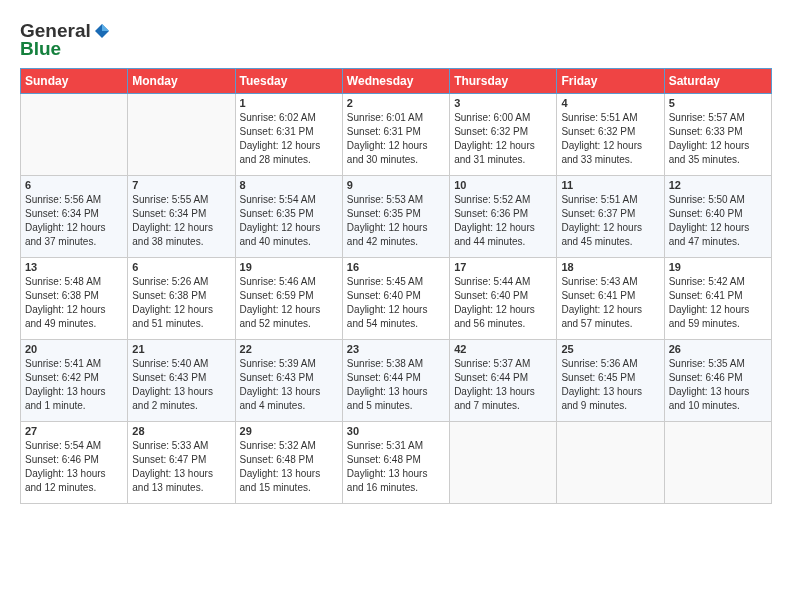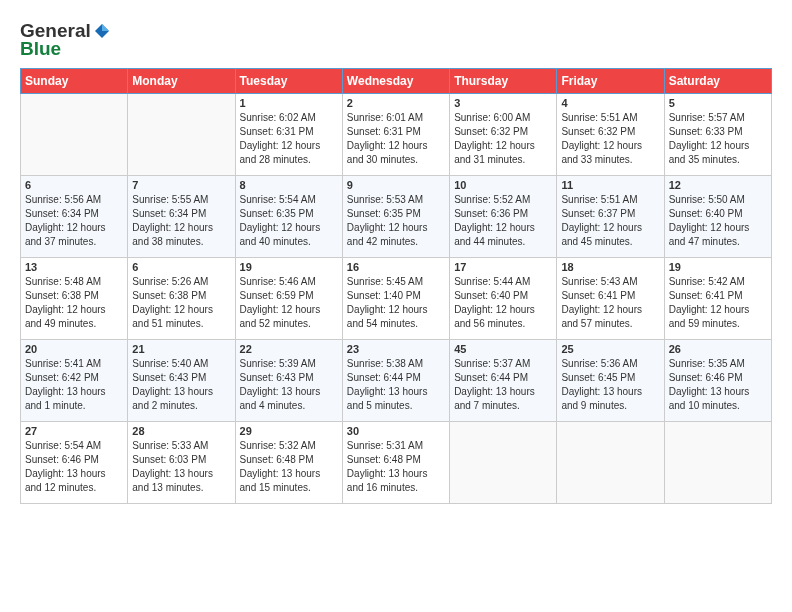--- a/index.html
+++ b/index.html
@@ -214,21 +214,21 @@
           </td>
           <td>
             <span class="day-num">19</span>
             <div class="cell-info">Sunrise: 5:46 AM
 Sunset: 6:59 PM
 Daylight: 12 hours and 52 minutes.</div>
           </td>
           <td>
             <span class="day-num">16</span>
             <div class="cell-info">Sunrise: 5:45 AM
-Sunset: 1:40 PM
+Sunset: 6:40 PM
 Daylight: 12 hours and 54 minutes.</div>
           </td>
           <td>
             <span class="day-num">17</span>
             <div class="cell-info">Sunrise: 5:44 AM
 Sunset: 6:40 PM
 Daylight: 12 hours and 56 minutes.</div>
           </td>
           <td>
             <span class="day-num">18</span>
@@ -262,21 +262,21 @@
 Sunset: 6:43 PM
 Daylight: 13 hours and 4 minutes.</div>
           </td>
           <td>
             <span class="day-num">23</span>
             <div class="cell-info">Sunrise: 5:38 AM
 Sunset: 6:44 PM
 Daylight: 13 hours and 5 minutes.</div>
           </td>
           <td>
-            <span class="day-num">45</span>
+            <span class="day-num">42</span>
             <div class="cell-info">Sunrise: 5:37 AM
 Sunset: 6:44 PM
 Daylight: 13 hours and 7 minutes.</div>
           </td>
           <td>
             <span class="day-num">25</span>
             <div class="cell-info">Sunrise: 5:36 AM
 Sunset: 6:45 PM
 Daylight: 13 hours and 9 minutes.</div>
           </td>
@@ -290,21 +290,21 @@
         <tr>
           <td>
             <span class="day-num">27</span>
             <div class="cell-info">Sunrise: 5:54 AM
 Sunset: 6:46 PM
 Daylight: 13 hours and 12 minutes.</div>
           </td>
           <td>
             <span class="day-num">28</span>
             <div class="cell-info">Sunrise: 5:33 AM
-Sunset: 6:03 PM
+Sunset: 6:47 PM
 Daylight: 13 hours and 13 minutes.</div>
           </td>
           <td>
             <span class="day-num">29</span>
             <div class="cell-info">Sunrise: 5:32 AM
 Sunset: 6:48 PM
 Daylight: 13 hours and 15 minutes.</div>
           </td>
           <td>
             <span class="day-num">30</span>

